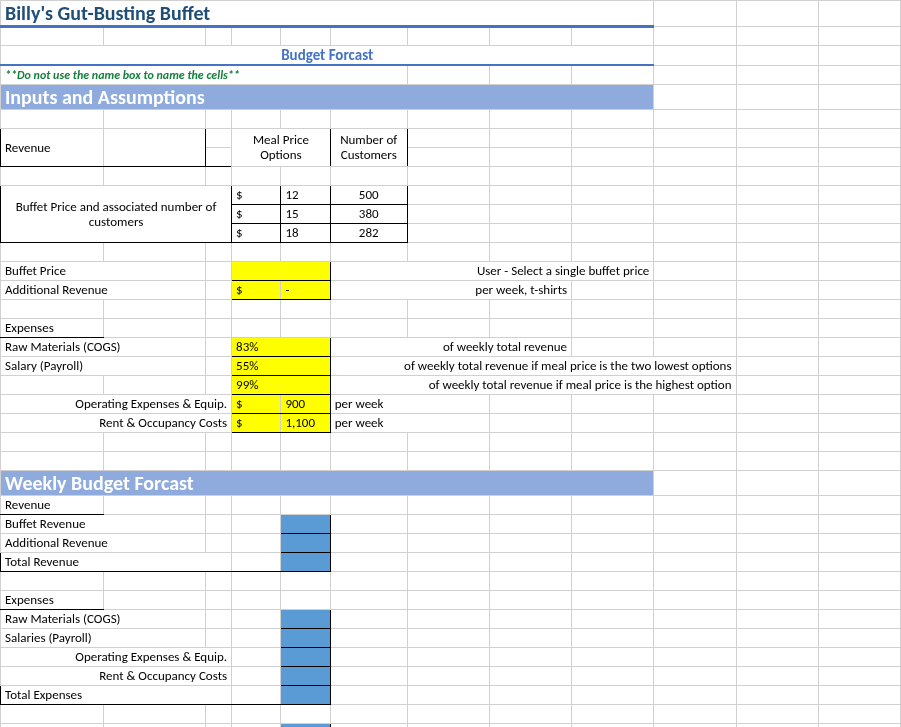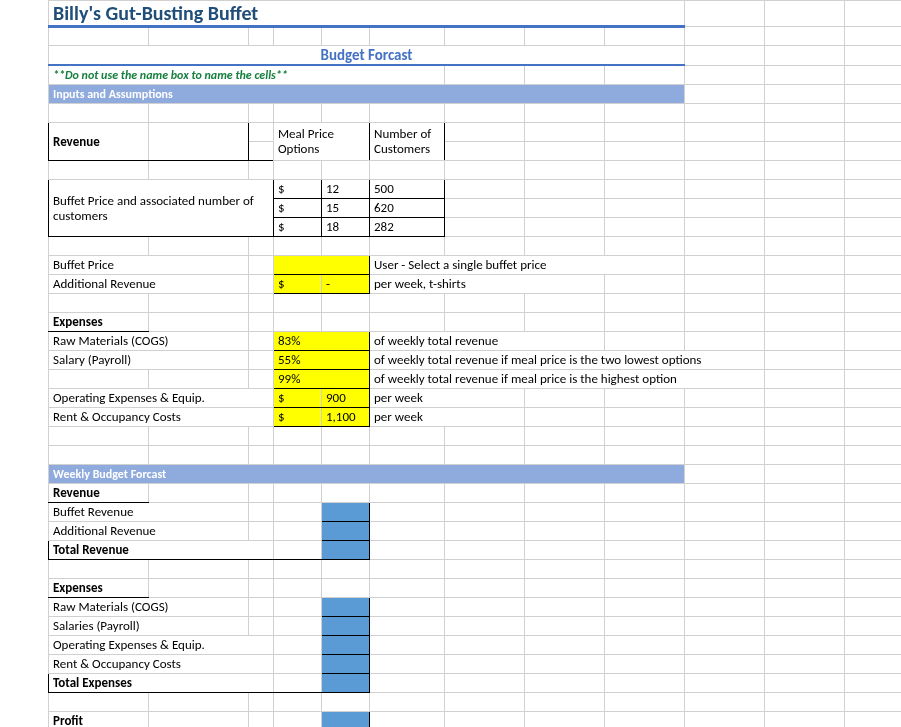--- a/index.html
+++ b/index.html
@@ -6,21 +6,20 @@
     body {
       font-family: Calibri, Arial, sans-serif;
       font-size: 13px;
       margin: 0;
       background: #fff;
       color: #000;
     }
     .sheet {
       width: 901px;
       height: 727px;
-      padding-left: 48px;
     }
     table {
       border-collapse: collapse;
       width: 100%;
       table-layout: fixed;
     }
     td {
       border: 1px solid #d0d0d0;
       height: 19px;
       padding: 0 4px;
@@ -44,33 +43,33 @@
     .warning {
       color: #15803d;
       font-style: italic;
       font-size: 12px;
       font-weight: bold;
     }
     .section-header {
       background: #8faadc;
       color: #fff;
       font-weight: bold;
-      font-size: 12px;
-    }
-    .bold { font-weight: bold; }
-    .center { }
+      font-size: 20px;
+    }
+    .bold { font-weight: normal; }
+    .center { text-align: center; }
     .right { text-align: left; }
     .yellow { background: #ffff00; }
     .blue { background: #5b9bd5; }
     .b-all { border: 1px solid #000 !important; }
     .b-top { border-top: 1px solid #000 !important; }
     .b-bottom { border-bottom: 1px solid #000 !important; }
     .b-left { border-left: 1px solid #000 !important; }
     .b-right { border-right: 1px solid #000 !important; }
-    .overflow-visible { overflow: visible; }
+    .overflow-visible { overflow: visible; text-align: right; }
   </style>
 </head>
 <body>
 
 <div class="sheet">
 <table>
   <colgroup>
     <col style="width:100px">
         <col style="width:100px">
         <col style="width:25px">
@@ -187,21 +186,21 @@
     <td></td>
           <td></td>
           <td></td>
           <td></td>
           <td></td>
           <td></td>
   </tr>
   <tr>
     <td class="b-all">$</td>
     <td class="right b-top b-bottom b-right">15</td>
-    <td class="center b-all">620</td>
+    <td class="center b-all">380</td>
     <td></td>
           <td></td>
           <td></td>
           <td></td>
           <td></td>
           <td></td>
   </tr>
   <tr>
     <td class="b-all">$</td>
     <td class="right b-top b-bottom b-right">18</td>

